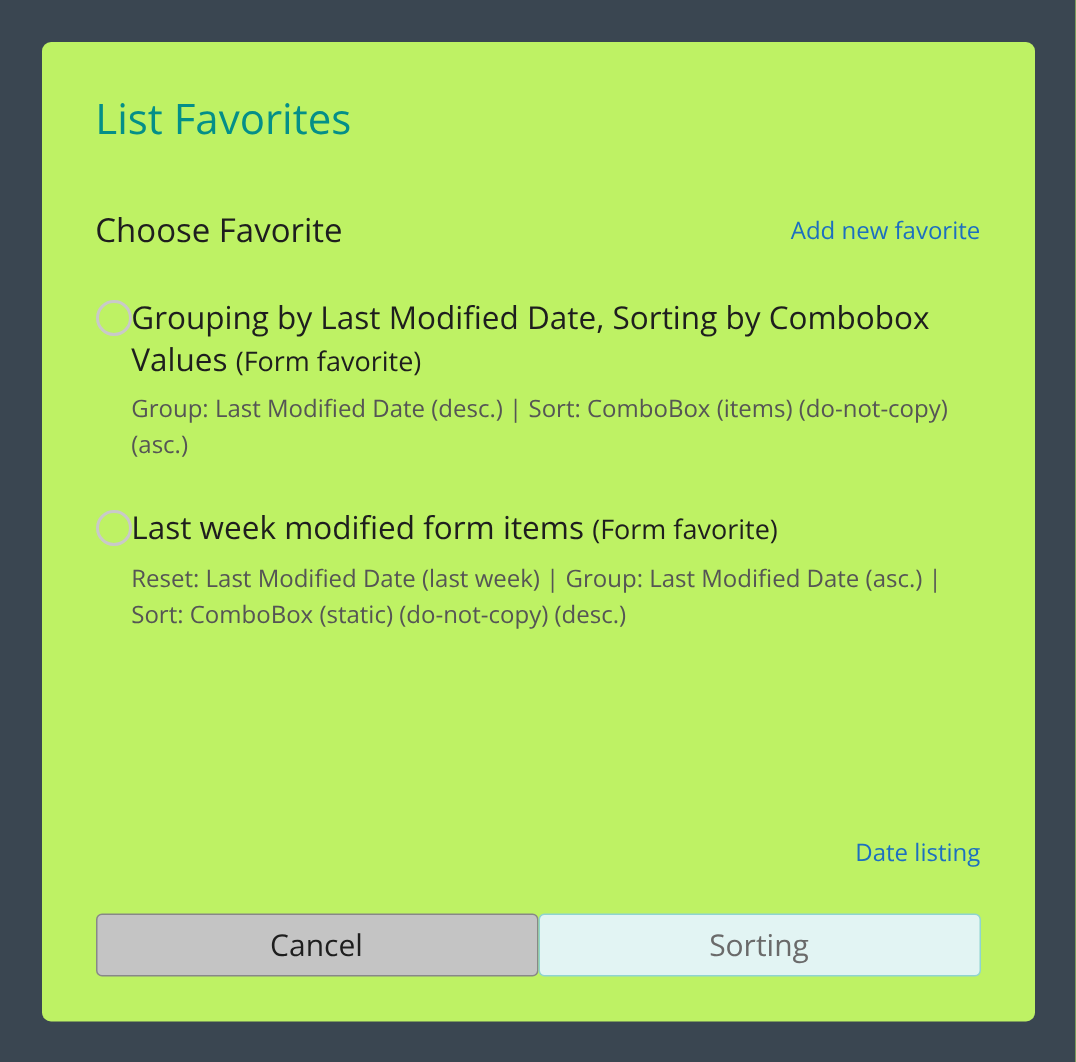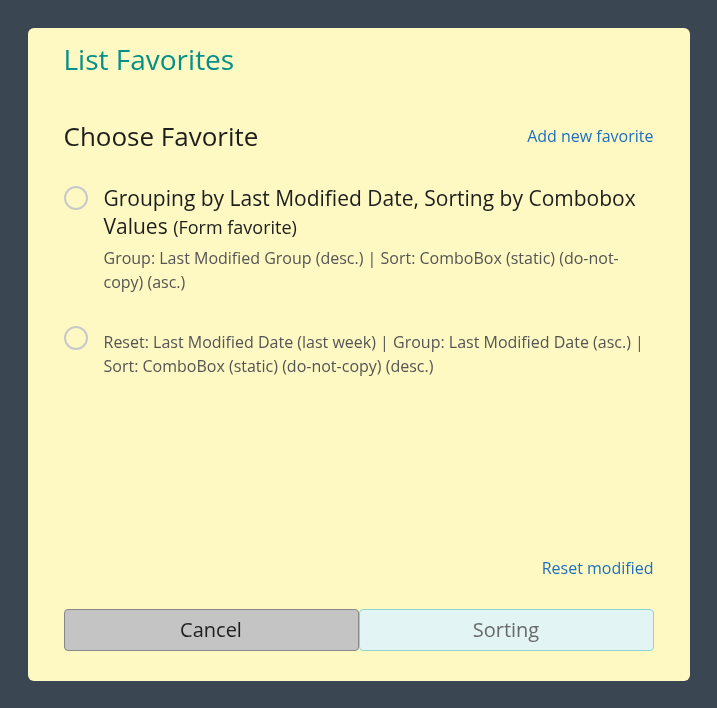--- a/index.html
+++ b/index.html
@@ -7,58 +7,57 @@
   body {
     background: #3a4651;
     font-family: "Segoe UI", "Open Sans", Arial, sans-serif;
     display: flex;
     align-items: center;
     justify-content: center;
     width: 717px;
     height: 708px;
   }
   .dialog {
-    background: #fef9c3;
+    background: #bef264;
     width: 662px;
     height: 653px;
     border-radius: 6px;
-    padding: 12px 36px 30px 36px;
+    padding: 32px 36px 30px 36px;
     display: flex;
     flex-direction: column;
   }
   .dialog-title {
     color: #048f88;
     font-size: 28px;
     font-weight: 400;
     margin-bottom: 40px;
   }
   .section-header {
     display: flex;
     justify-content: space-between;
     align-items: center;
     margin-bottom: 30px;
   }
   .section-title {
     color: #1e1e1e;
-    font-size: 26px;
+    font-size: 22px;
     font-weight: 400;
   }
   .link {
     color: #1d6fc0;
     font-size: 16px;
     text-decoration: none;
     cursor: pointer;
   }
   .favorites-list {
     flex: 1;
   }
   .favorite-item {
     display: flex;
     align-items: flex-start;
-    gap: 16px;
     margin-bottom: 30px;
     position: relative;
   }
   .radio {
     flex: 0 0 24px;
     width: 24px;
     height: 24px;
     border: 2px solid #c9c9c9;
     border-radius: 50%;
     margin-top: 2px;
@@ -155,32 +154,33 @@
   <div class="section-header">
     <div class="section-title">Choose Favorite</div>
     <a class="link">Add new favorite</a>
   </div>
 
   <div class="favorites-list" id="favorites-list">
       <div class="favorite-item">
         <div class="radio"></div>
         <div class="favorite-body">
           <div class="favorite-title"><span>Grouping by Last Modified Date, Sorting by Combobox Values </span><span class="favorite-scope">(Form favorite)</span></div>
-          <div class="favorite-desc">Group: Last Modified Group (desc.) | Sort: ComboBox (static) (do-not-copy) (asc.)</div>
+          <div class="favorite-desc">Group: Last Modified Date (desc.) | Sort: ComboBox (items) (do-not-copy) (asc.)</div>
         </div>
       </div>
       <div class="favorite-item">
         <div class="radio"></div>
         <div class="favorite-body">
+          <div class="favorite-title"><span>Last week modified form items </span><span class="favorite-scope">(Form favorite)</span></div>
           <div class="favorite-desc">Reset: Last Modified Date (last week) | Group: Last Modified Date (asc.) | Sort: ComboBox (static) (do-not-copy) (desc.)</div>
         </div>
       </div>
     </div>
 
   <div class="reset-row">
-    <a class="link">Reset modified</a>
+    <a class="link">Date listing</a>
   </div>
 
   <div class="button-row">
     <div class="btn btn-cancel">Cancel</div>
     <div class="btn btn-accept">Sorting</div>
   </div>
 </div>
 
 </body></html>

